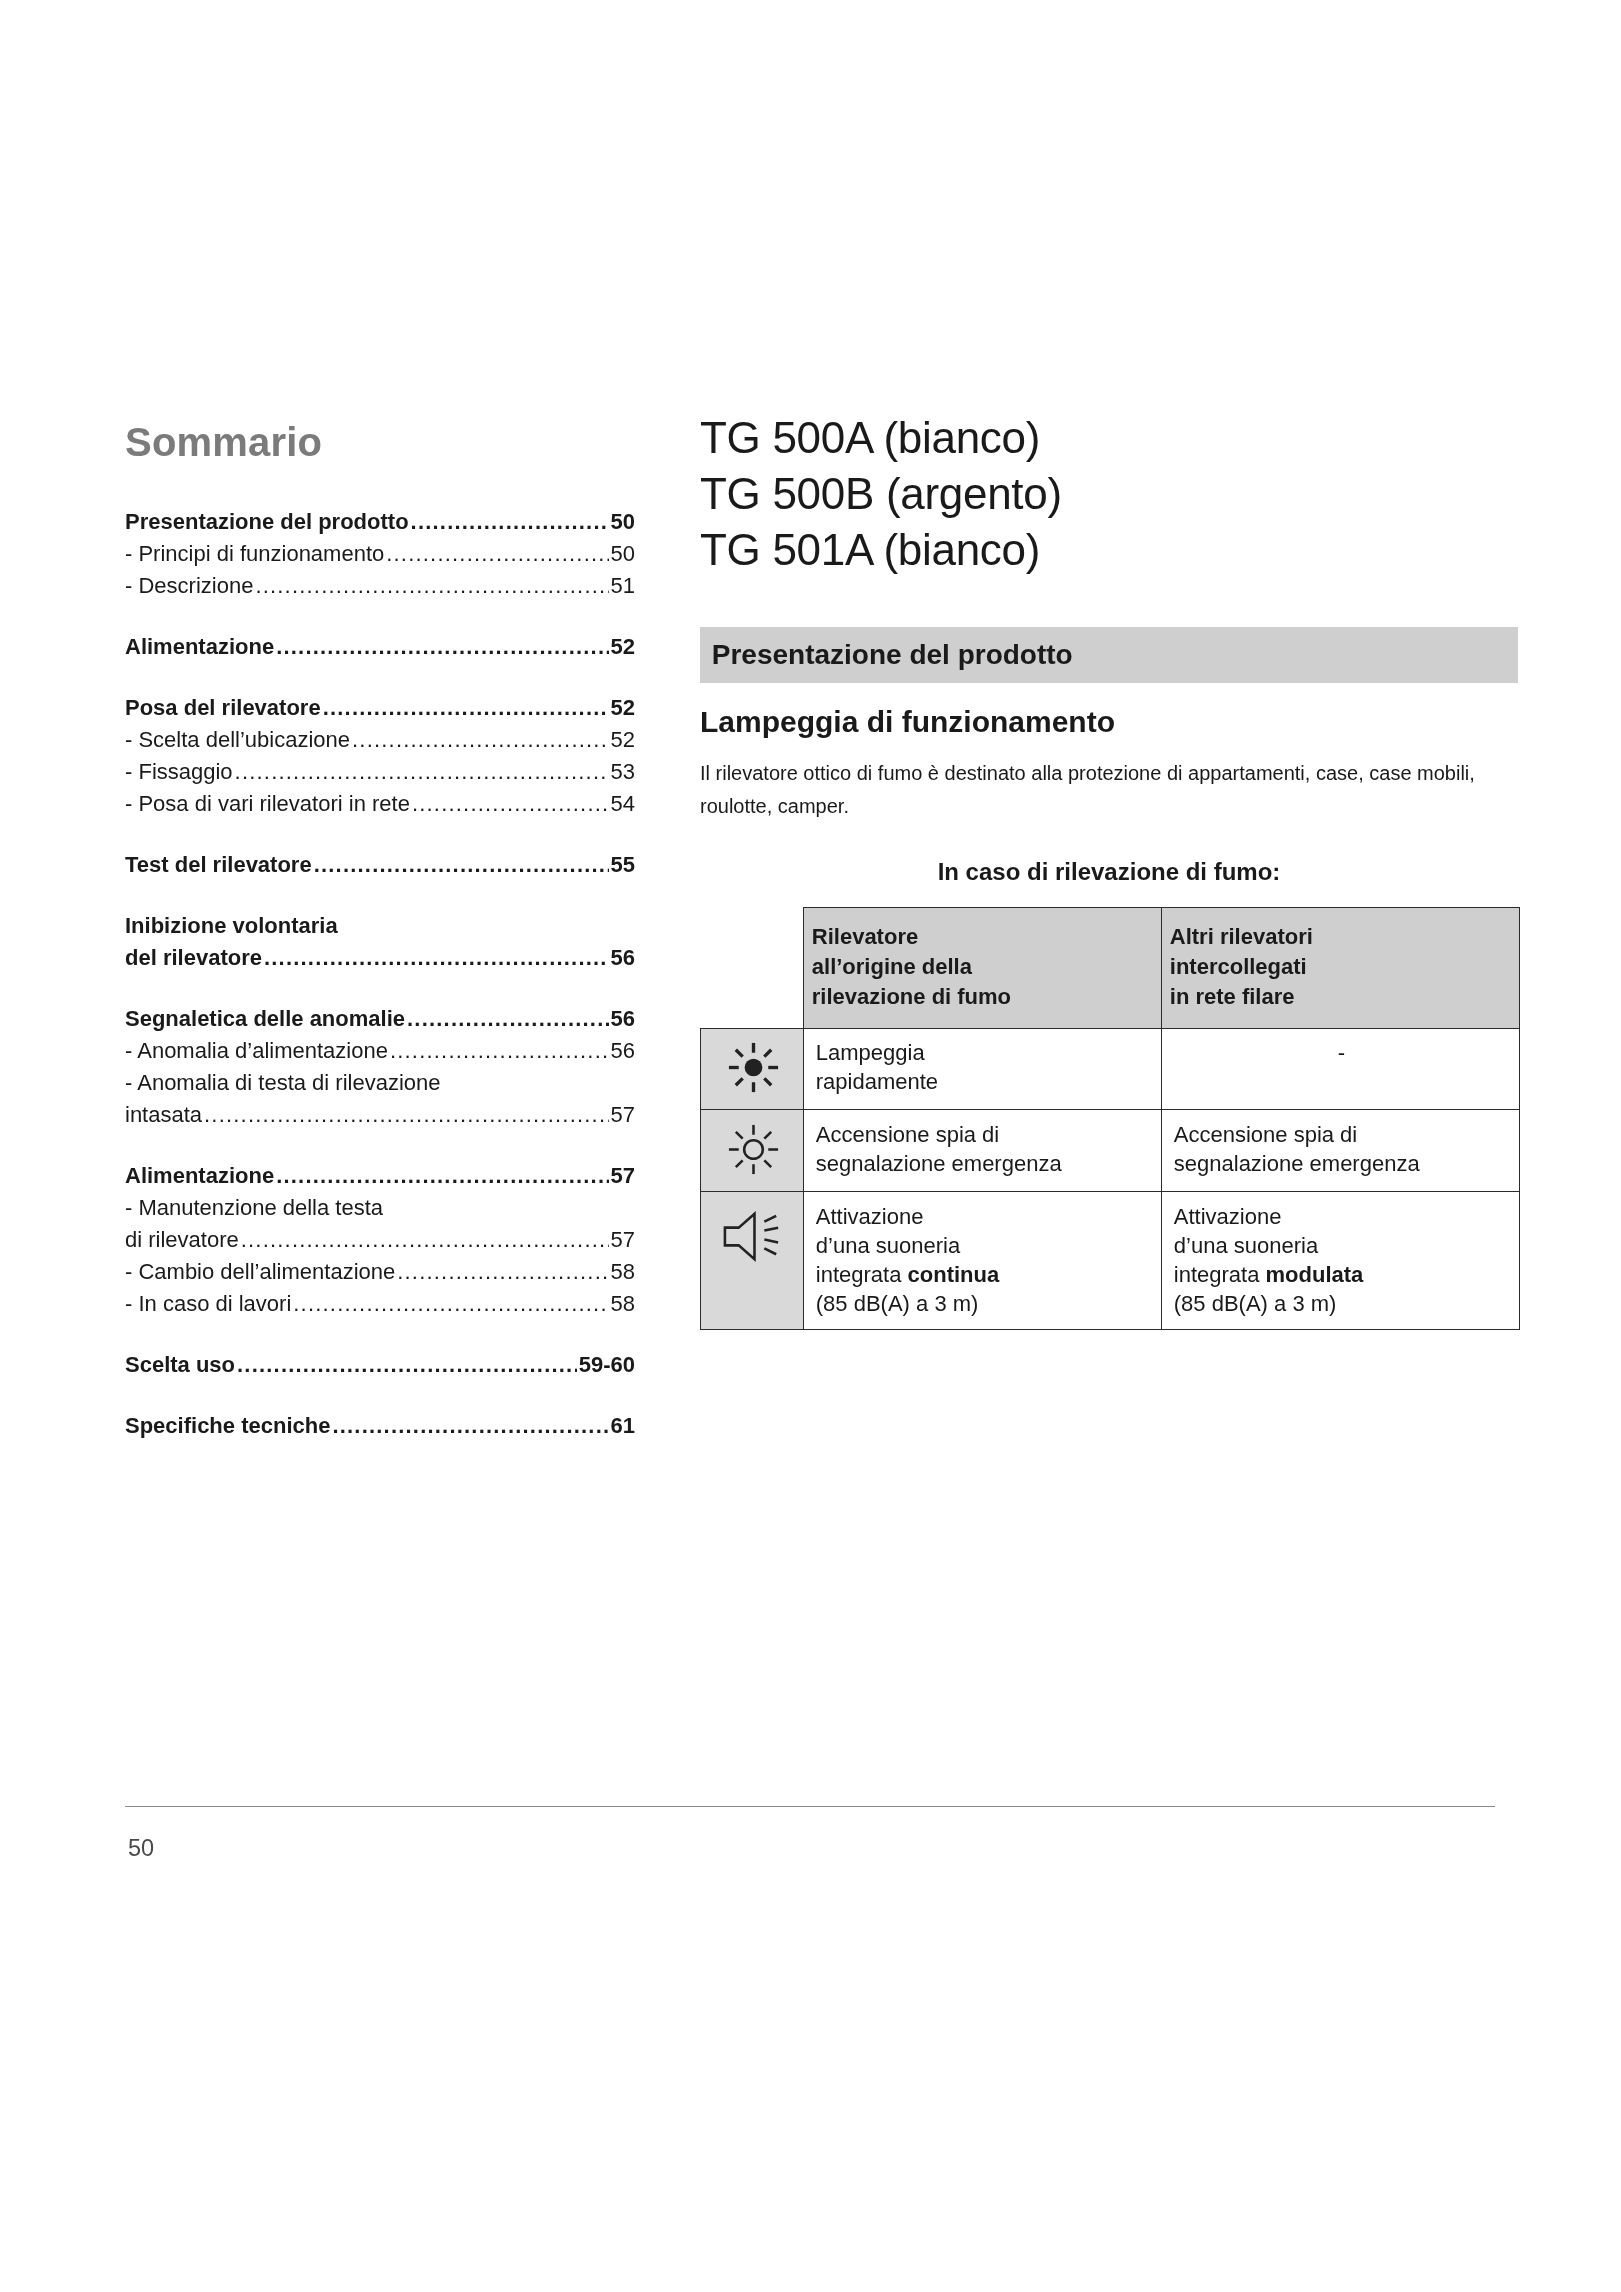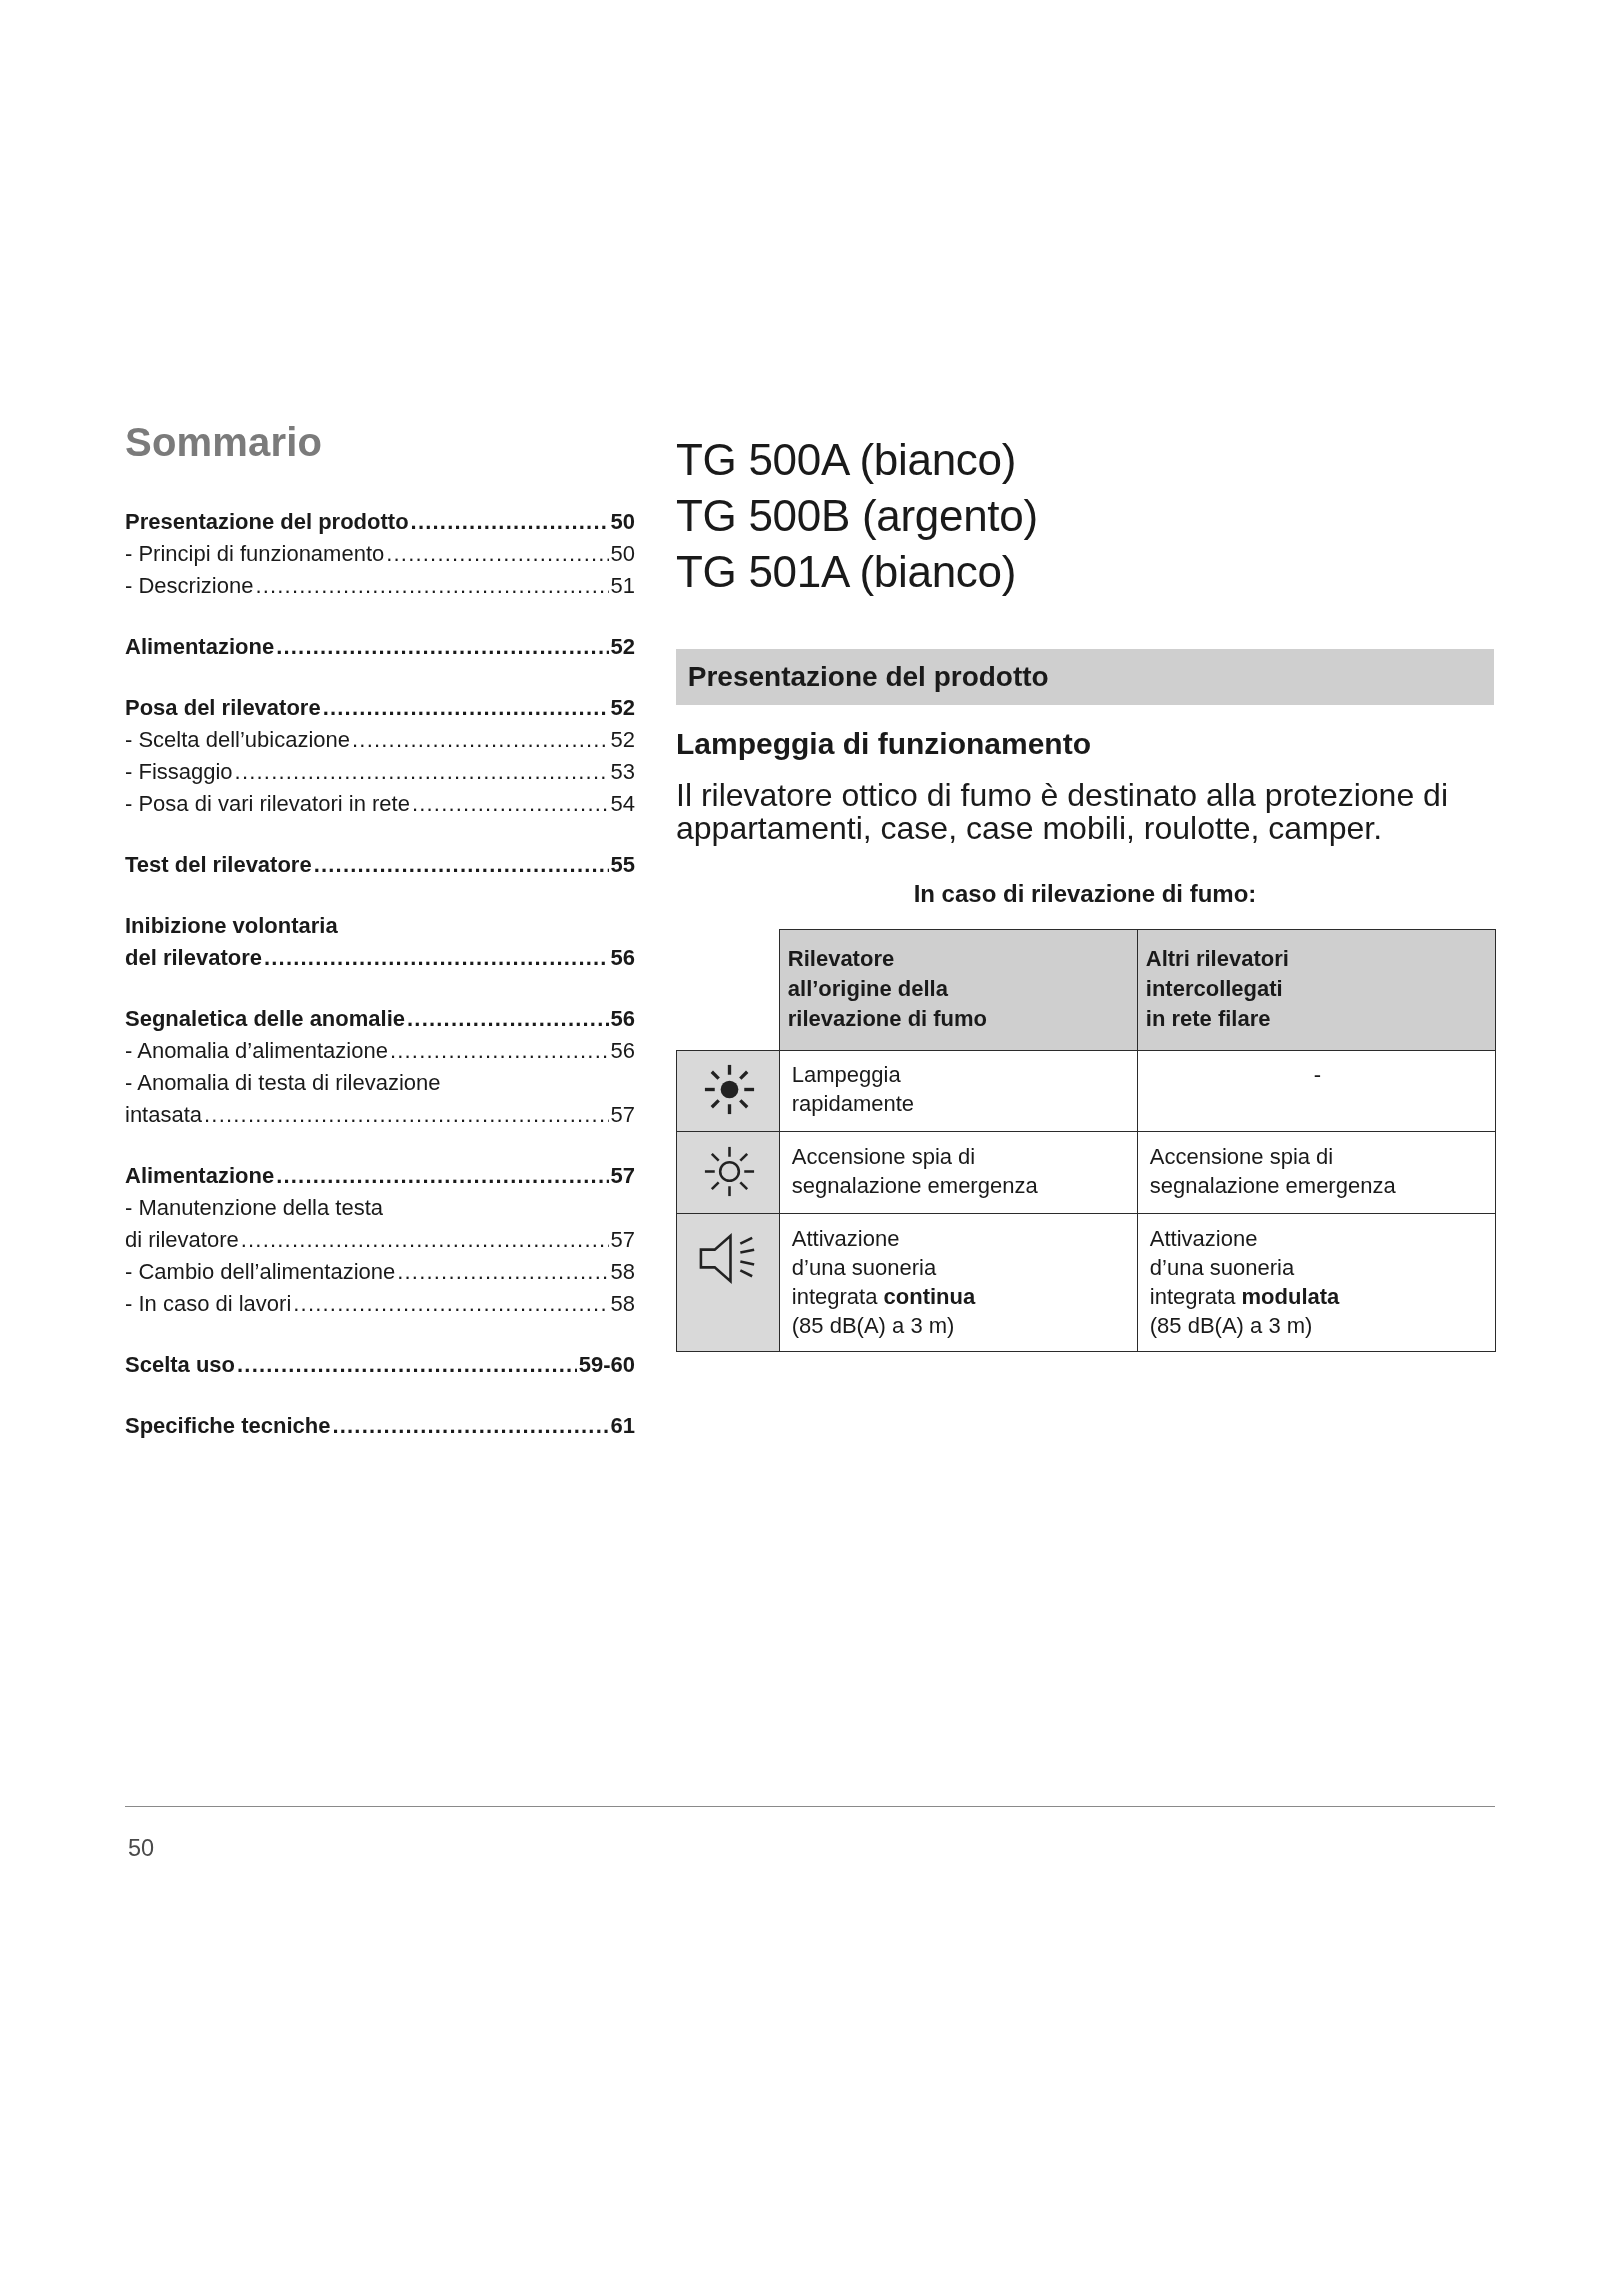--- a/index.html
+++ b/index.html
@@ -57,24 +57,23 @@
     color: #1a1a1a;
   }
   .toc-line .pg { flex: 0 0 auto; text-align: right; }
   .toc-line.bold, .toc-line.bold .pg, .toc-line.bold .dots { font-weight: bold; }
   .toc-line.sub { font-weight: normal; }
   .toc-line.plain { display: block; white-space: normal; }
 
   
   .right {
     position: absolute;
-    left: 676px;
+    left: 700px;
     top: 410px;
     width: 818px;
-    margin-top: 22px;
   }
   .model {
     font-size: 44px;
     line-height: 56px;
     font-weight: normal;
     letter-spacing: -0.3px;
     margin: 0;
   }
   .models { margin-bottom: 49px; }
 
@@ -84,21 +83,21 @@
     font-weight: bold;
     padding: 11.8px 9.8px 12.7px 11.8px;
     margin-bottom: 21.6px;
   }
   h3.sub-head {
     font-size: 30px;
     font-weight: bold;
     margin: 0 0 17.6px 0;
   }
   p.body {
-    font-size: 32px;
+    font-size: 20px;
     line-height: 33px;
     margin: 0 0 27.4px 0;
   }
   .lead-in {
     font-size: 24px;
     font-weight: bold;
     margin: 35px 0 21.6px 0;
     text-align: center;
   }
 

